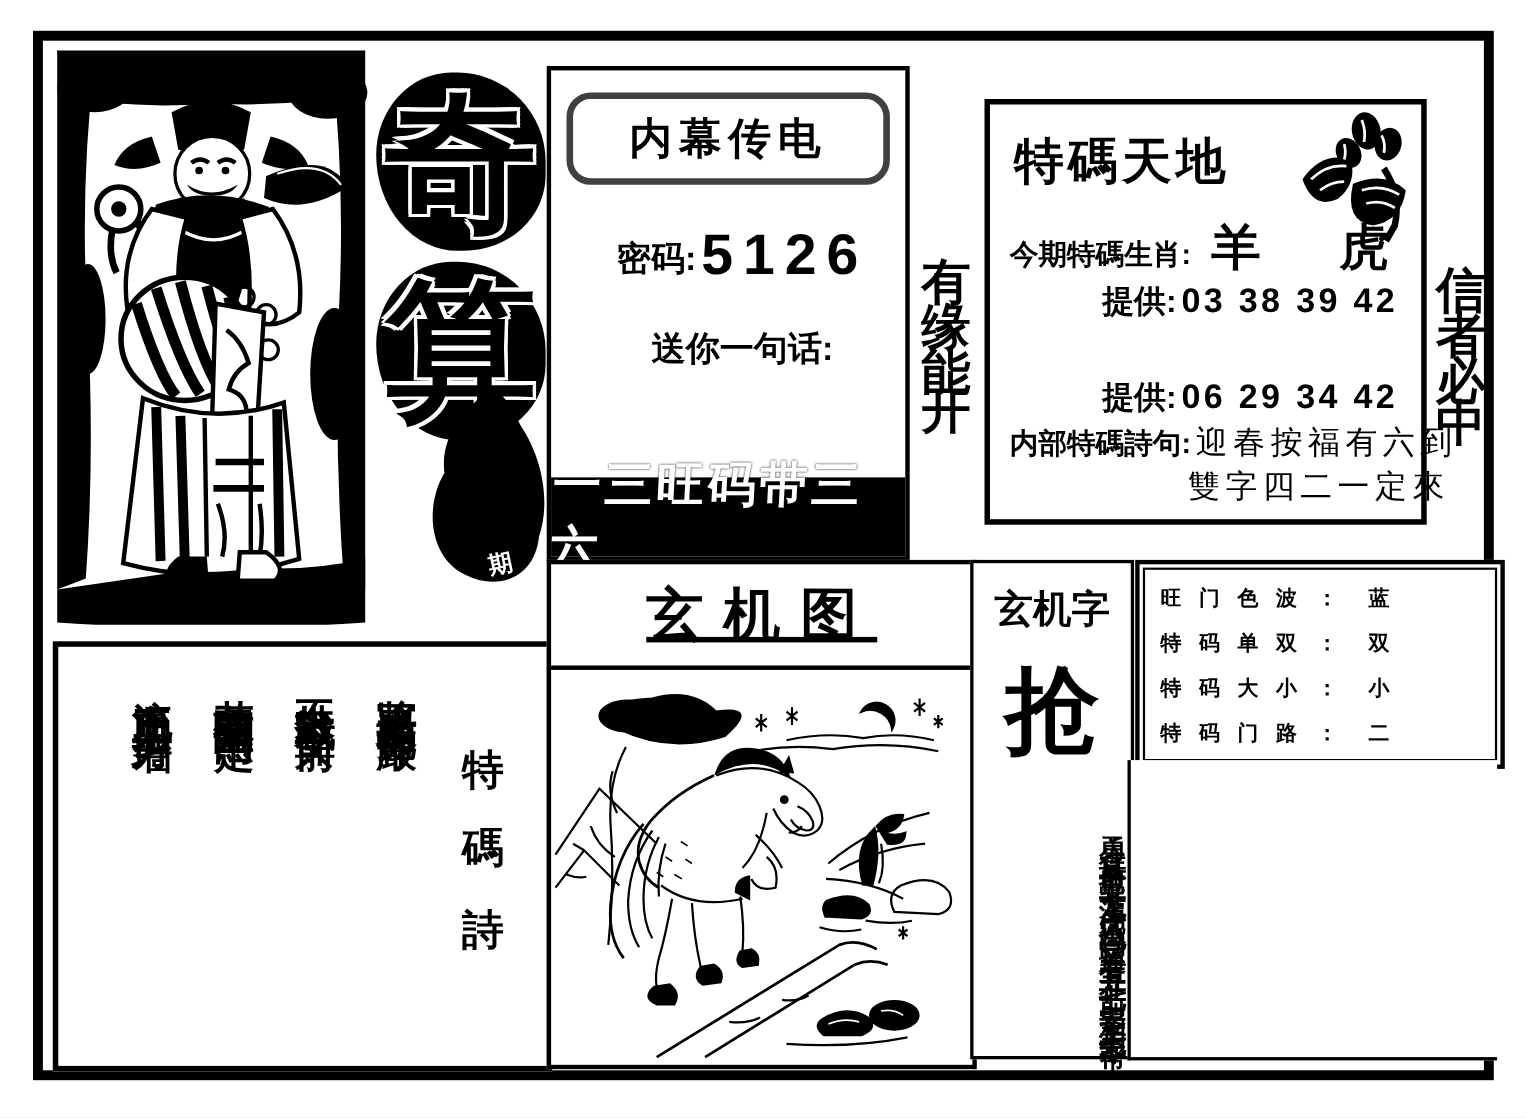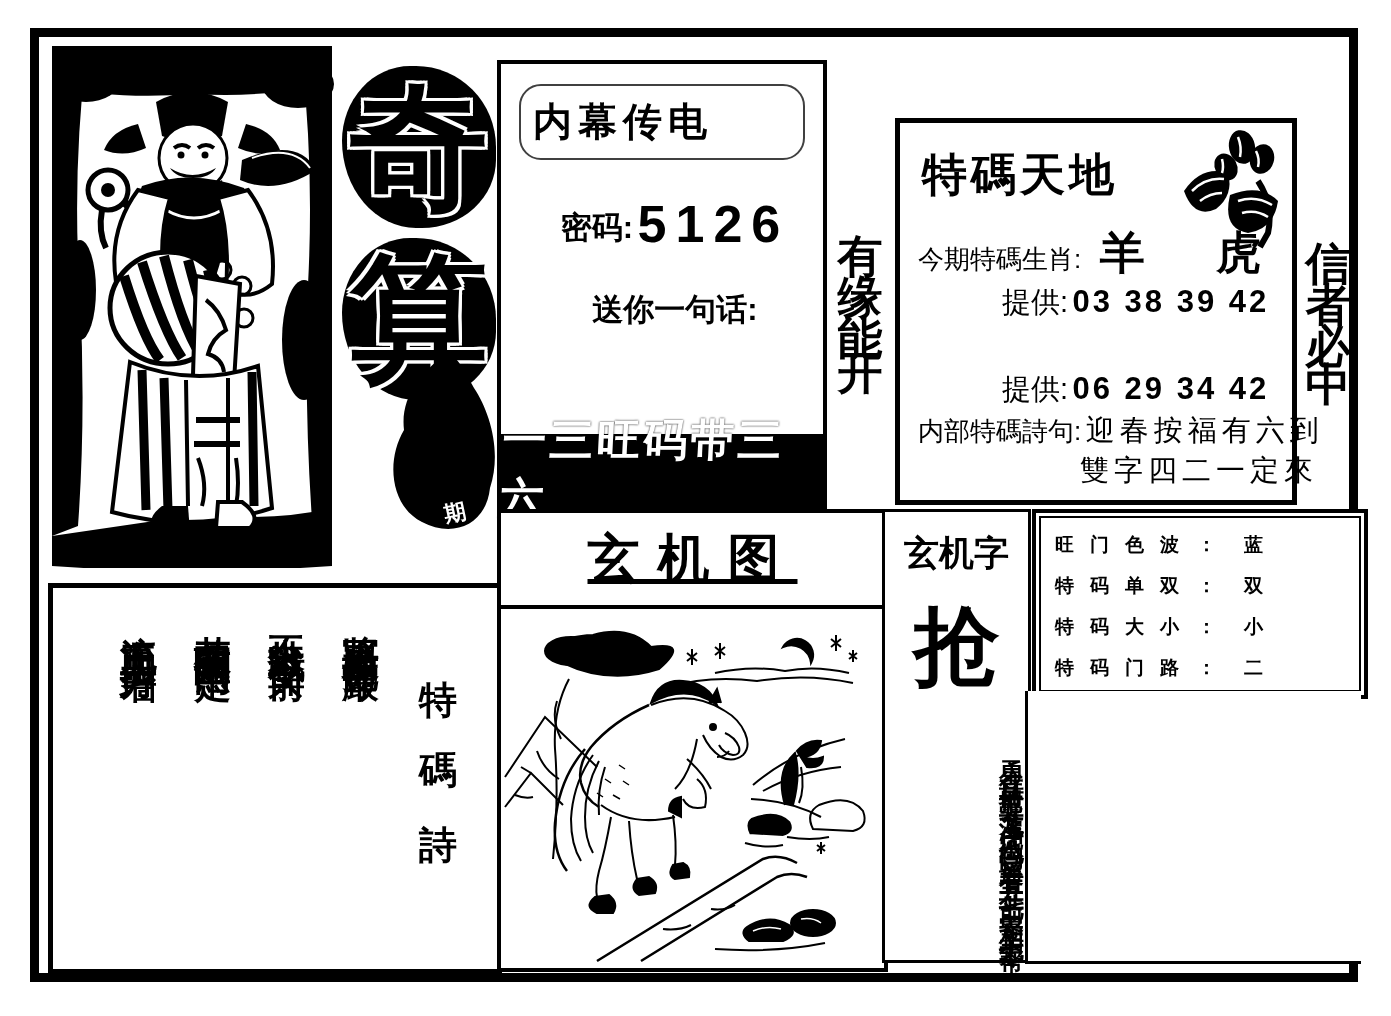--- a/index.html
+++ b/index.html
@@ -20,43 +20,43 @@
   .mast-char{position:absolute;left:0;top:0;width:100%;height:100%;
       display:flex;align-items:center;justify-content:center;
       font-size:138px;font-weight:900;font-family:"DejaVu Serif",serif;color:#000;
       text-shadow:-3px -3px 0 #fff,3px -3px 0 #fff,-3px 3px 0 #fff,3px 3px 0 #fff,0 -3px 0 #fff,0 3px 0 #fff,-3px 0 0 #fff,3px 0 0 #fff;}
   .ink-blob{position:absolute;left:44px;top:298px;width:118px;height:178px;}
   .ink-seal{position:absolute;left:62px;top:142px;color:#fff;font-size:22px;font-weight:700;
       transform:rotate(-12deg);font-family:"DejaVu Serif",serif;}
 
   
   .inner-box{left:497px;top:60px;width:322px;height:442px;border:4px solid #000;background:#fff;}
-  .inner-title{margin:20px auto 0;width:258px;border:2px solid #404040;border-radius:22px;
-      font-size:39px;font-weight:900;padding:9px 12px;letter-spacing:6px;}
+  .inner-title{margin:20px auto 0;width:258px;border:6px solid #404040;border-radius:22px;
+      text-align:center;font-size:39px;font-weight:900;padding:9px 12px;letter-spacing:6px;}
   .inner-row{margin:34px 0 0 26px;font-weight:900;text-align:center;}
   .inner-row .lbl{font-size:31px;}
   .inner-row .big-val{font-size:52px;letter-spacing:9px;vertical-align:-4px;}
   .inner-row .mid-val{font-size:35px;letter-spacing:5px;}
   .inner-banner{position:absolute;left:0;right:0;bottom:0;height:72px;background:#000;
       display:flex;align-items:center;justify-content:center;}
   .inner-banner span{color:#fff;font-size:44px;font-weight:900;letter-spacing:3px;
       transform:skewX(-3deg);text-shadow:0 0 2px #000;}
 
   
   .v-slogan{writing-mode:vertical-rl;text-orientation:upright;font-weight:900;
       font-family:"DejaVu Serif",serif;font-size:45px;letter-spacing:40px;text-align:center;}
   .slogan-left{left:832px;top:98px;width:58px;height:360px;}
   .slogan-right{left:1298px;top:100px;width:60px;height:370px;}
 
   
-  .tema-box{left:895px;top:90px;width:392px;height:377px;border:5px solid #000;background:#fff;margin-top:28px;}
+  .tema-box{left:895px;top:90px;width:392px;height:377px;border:5px solid #000;background:#fff;}
   .tema-title{position:absolute;left:22px;top:22px;font-size:45px;font-weight:900;letter-spacing:4px;}
   .tema-flower{position:absolute;right:6px;top:2px;width:122px;height:130px;}
   .t-row{position:absolute;white-space:nowrap;}
-  .t-lbl{font-weight:400;font-size:26px;}
+  .t-lbl{font-weight:700;font-size:26px;}
   .t-zodiac{font-family:"DejaVu Serif",serif;font-weight:900;font-size:45px;word-spacing:56px;margin-left:14px;}
   .t-num{font-weight:900;font-size:31px;letter-spacing:3px;}
   .t-kai{font-family:"DejaVu Serif",serif;font-size:29px;letter-spacing:5px;}
 
   
   .poem-box{left:48px;top:583px;width:444px;height:381px;border:5px solid #000;background:#fff;}
   .poem-cols{position:absolute;inset:0;writing-mode:vertical-rl;text-orientation:upright;
       padding:18px 34px;box-sizing:border-box;}
   .poem-title{font-size:38px;font-weight:900;letter-spacing:72px;padding-top:44px;margin-left:26px;}
   .poem-line{font-family:"DejaVu Serif",serif;font-weight:900;font-size:37px;

